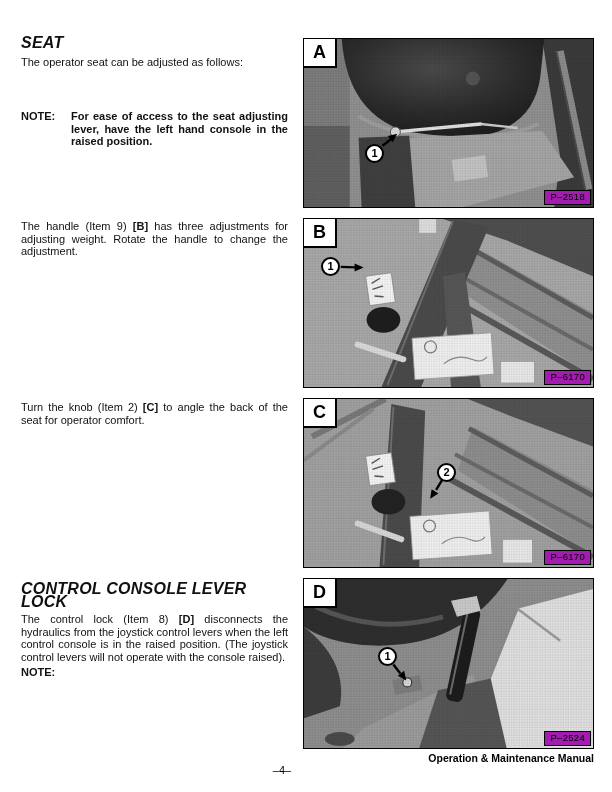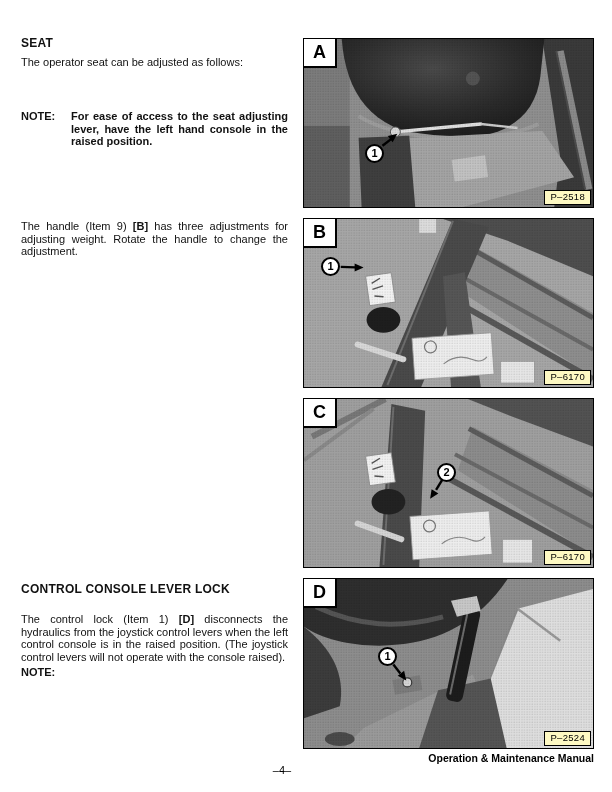--- a/index.html
+++ b/index.html
@@ -2,38 +2,38 @@
 <html><head>
 <meta charset="utf-8">
 <style>
   html,body{margin:0;padding:0;background:#fff;}
   .page{
     position:relative;width:612px;height:792px;background:#ffffff;overflow:hidden;
     font-family:"Liberation Sans","DejaVu Sans",sans-serif;color:#111;
   }
   .tb{position:absolute;left:21px;width:267px;font-size:11px;line-height:12.6px;}
   .just{text-align:justify;}
-  .hd{font-weight:bold;font-size:12px;letter-spacing:.25px;}
+  .hd{font-weight:bold;font-size:16px;letter-spacing:.25px;font-style:italic;}
   .b{font-weight:bold;}
   .note{font-weight:bold;}
   .note .nlabel{position:absolute;left:0;top:0;}
   .note .ntext{display:block;margin-left:50px;text-align:justify;}
   .fig{
     position:absolute;left:303px;width:291px;height:170px;
     border:1.5px solid #000;box-sizing:border-box;background:#979797;
   }
   .fig svg.scene{position:absolute;left:0;top:0;width:100%;height:100%;display:block;}
   .figlabel{
     position:absolute;left:0;top:0;width:31px;height:27px;background:#fff;
     border-right:2.5px solid #000;border-bottom:2.5px solid #000;
     display:flex;align-items:center;justify-content:center;
     font-weight:bold;font-size:18px;color:#000;
   }
   .figid{
-    position:absolute;right:2px;bottom:2px;background:#fef9c3;border:1.5px solid #000;
+    position:absolute;right:2px;bottom:2px;background:#a21caf;border:1.5px solid #000;
     font-size:9.5px;letter-spacing:.3px;padding:1px 5px 2px 5px;color:#000;line-height:10px;
   }
   .callout{
     position:absolute;width:19px;height:19px;border-radius:50%;background:#fff;
     border:2px solid #000;box-sizing:border-box;text-align:center;
     font-weight:bold;font-size:11px;line-height:14px;color:#000;
   }
   .footer-right{
     position:absolute;right:18px;top:753px;width:320px;text-align:right;
     font-weight:bold;font-size:10.5px;line-height:11.5px;color:#000;
@@ -55,24 +55,25 @@
   </div>
 
 
   <div class="tb note" style="top:110px;">
     <span class="nlabel">NOTE:</span>
     <span class="ntext">For ease of access to the seat adjusting lever, have the left hand console in the raised position.</span>
   </div>
 
   <div class="tb just" style="top:220px;"><span>The handle (Item 9) </span><span class="b">[B]</span><span> has three adjustments for adjusting weight. Rotate the handle to change the adjustment.</span></div>
 
+  <div class="tb just" style="top:401px;"><span>Turn the knob (Item 2) </span><span class="b">[C]</span><span> to angle the back of the seat for operator comfort.</span></div>
 
   <div class="tb hd" style="top:583px;">CONTROL CONSOLE LEVER LOCK</div>
 
-  <div class="tb just" style="top:613px;"><span>The control lock (Item 1) </span><span class="b">[D]</span><span> disconnects the hydraulics from the joystick control levers when the left control console is in the raised position. (The joystick control levers will not operate with the console raised).</span></div>
+  <div class="tb just" style="top:613px;"><span>The control lock (Item 8) </span><span class="b">[D]</span><span> disconnects the hydraulics from the joystick control levers when the left control console is in the raised position. (The joystick control levers will not operate with the console raised).</span></div>
 
   <div class="tb note" style="top:666px;">
     <span class="nlabel">NOTE:</span>
   </div>
 
   <figure class="fig" style="top:38px;margin:0;">
     <svg class="scene" viewBox="0 0 291 170" preserveAspectRatio="none">
       <defs>
         <radialGradient id="seatg" cx="45%" cy="30%" r="75%">
           <stop offset="0%" stop-color="#4a4a4a"></stop>

